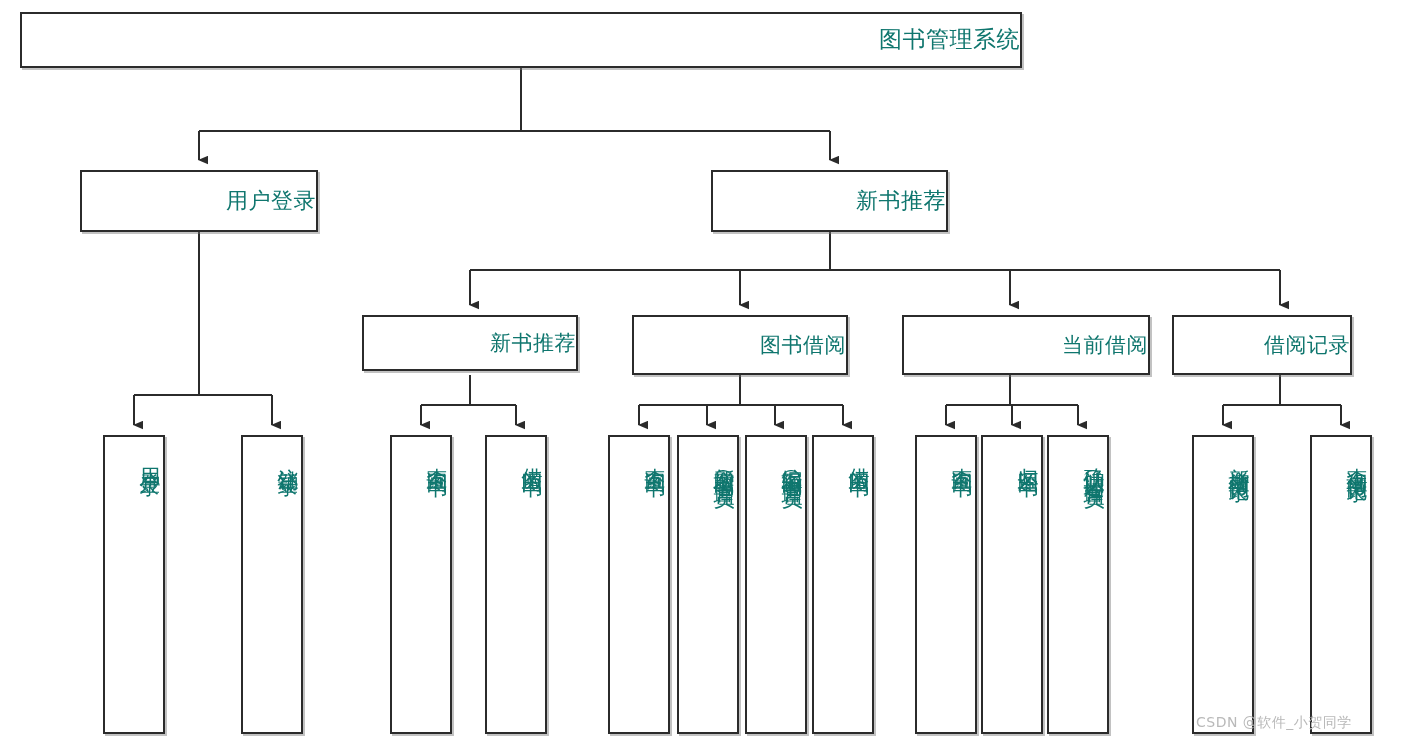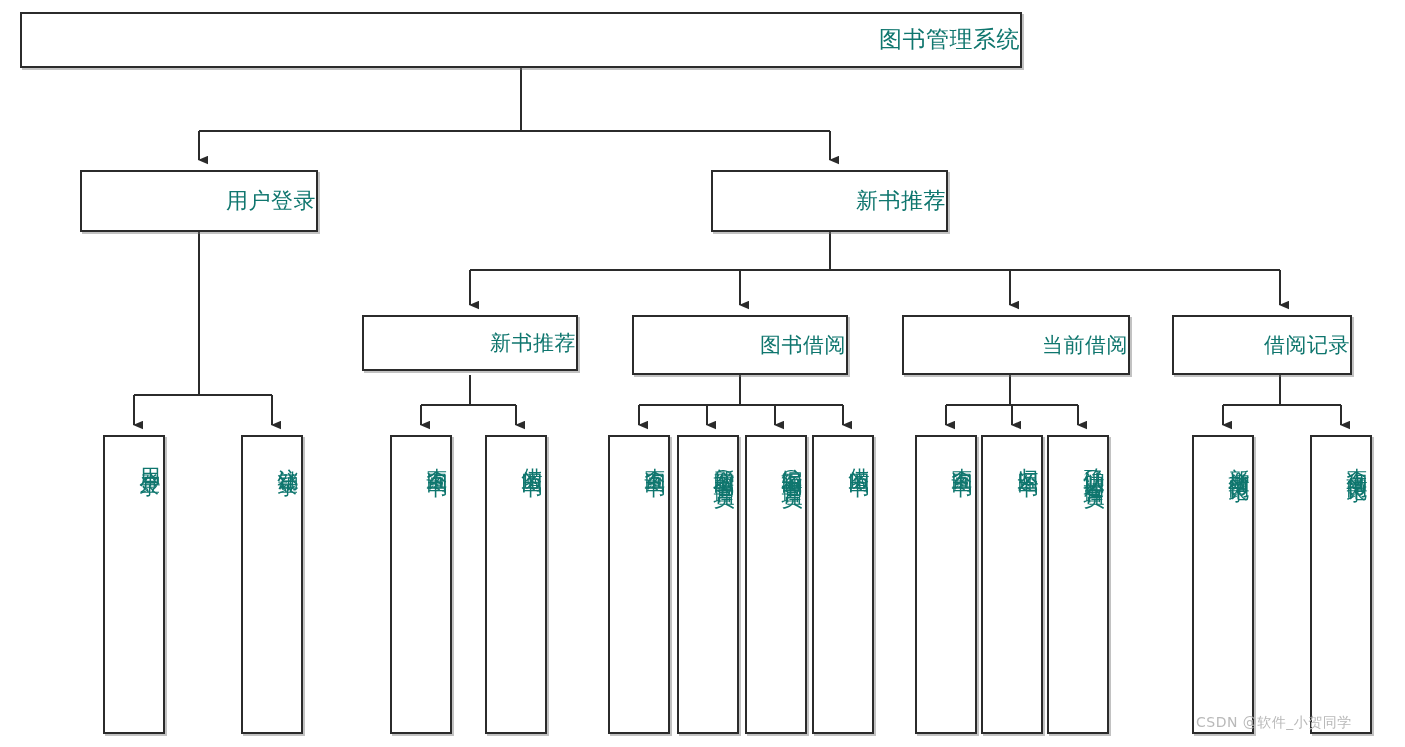--- a/index.html
+++ b/index.html
@@ -130,21 +130,21 @@
   <div class="node lvl2" style="left:711px;top:170px;width:237px;height:62px;">
     <span class="node-label">新书推荐</span>
   </div>
 
   <div class="node lvl3" style="left:362px;top:315px;width:216px;height:56px;">
     <span class="node-label">新书推荐</span>
   </div>
   <div class="node lvl3" style="left:632px;top:315px;width:216px;height:60px;">
     <span class="node-label">图书借阅</span>
   </div>
-  <div class="node lvl3" style="left:902px;top:315px;width:228px;height:60px;">
+  <div class="node lvl3" style="left:902px;top:315px;width:248px;height:60px;">
     <span class="node-label">当前借阅</span>
   </div>
   <div class="node lvl3" style="left:1172px;top:315px;width:180px;height:60px;">
     <span class="node-label">借阅记录</span>
   </div>
 
   <div class="node leaf" style="left:103px;top:435px;width:62px;height:299px;">
     <span class="node-label">用户登录</span>
   </div>
   <div class="node leaf" style="left:241px;top:435px;width:62px;height:299px;">

